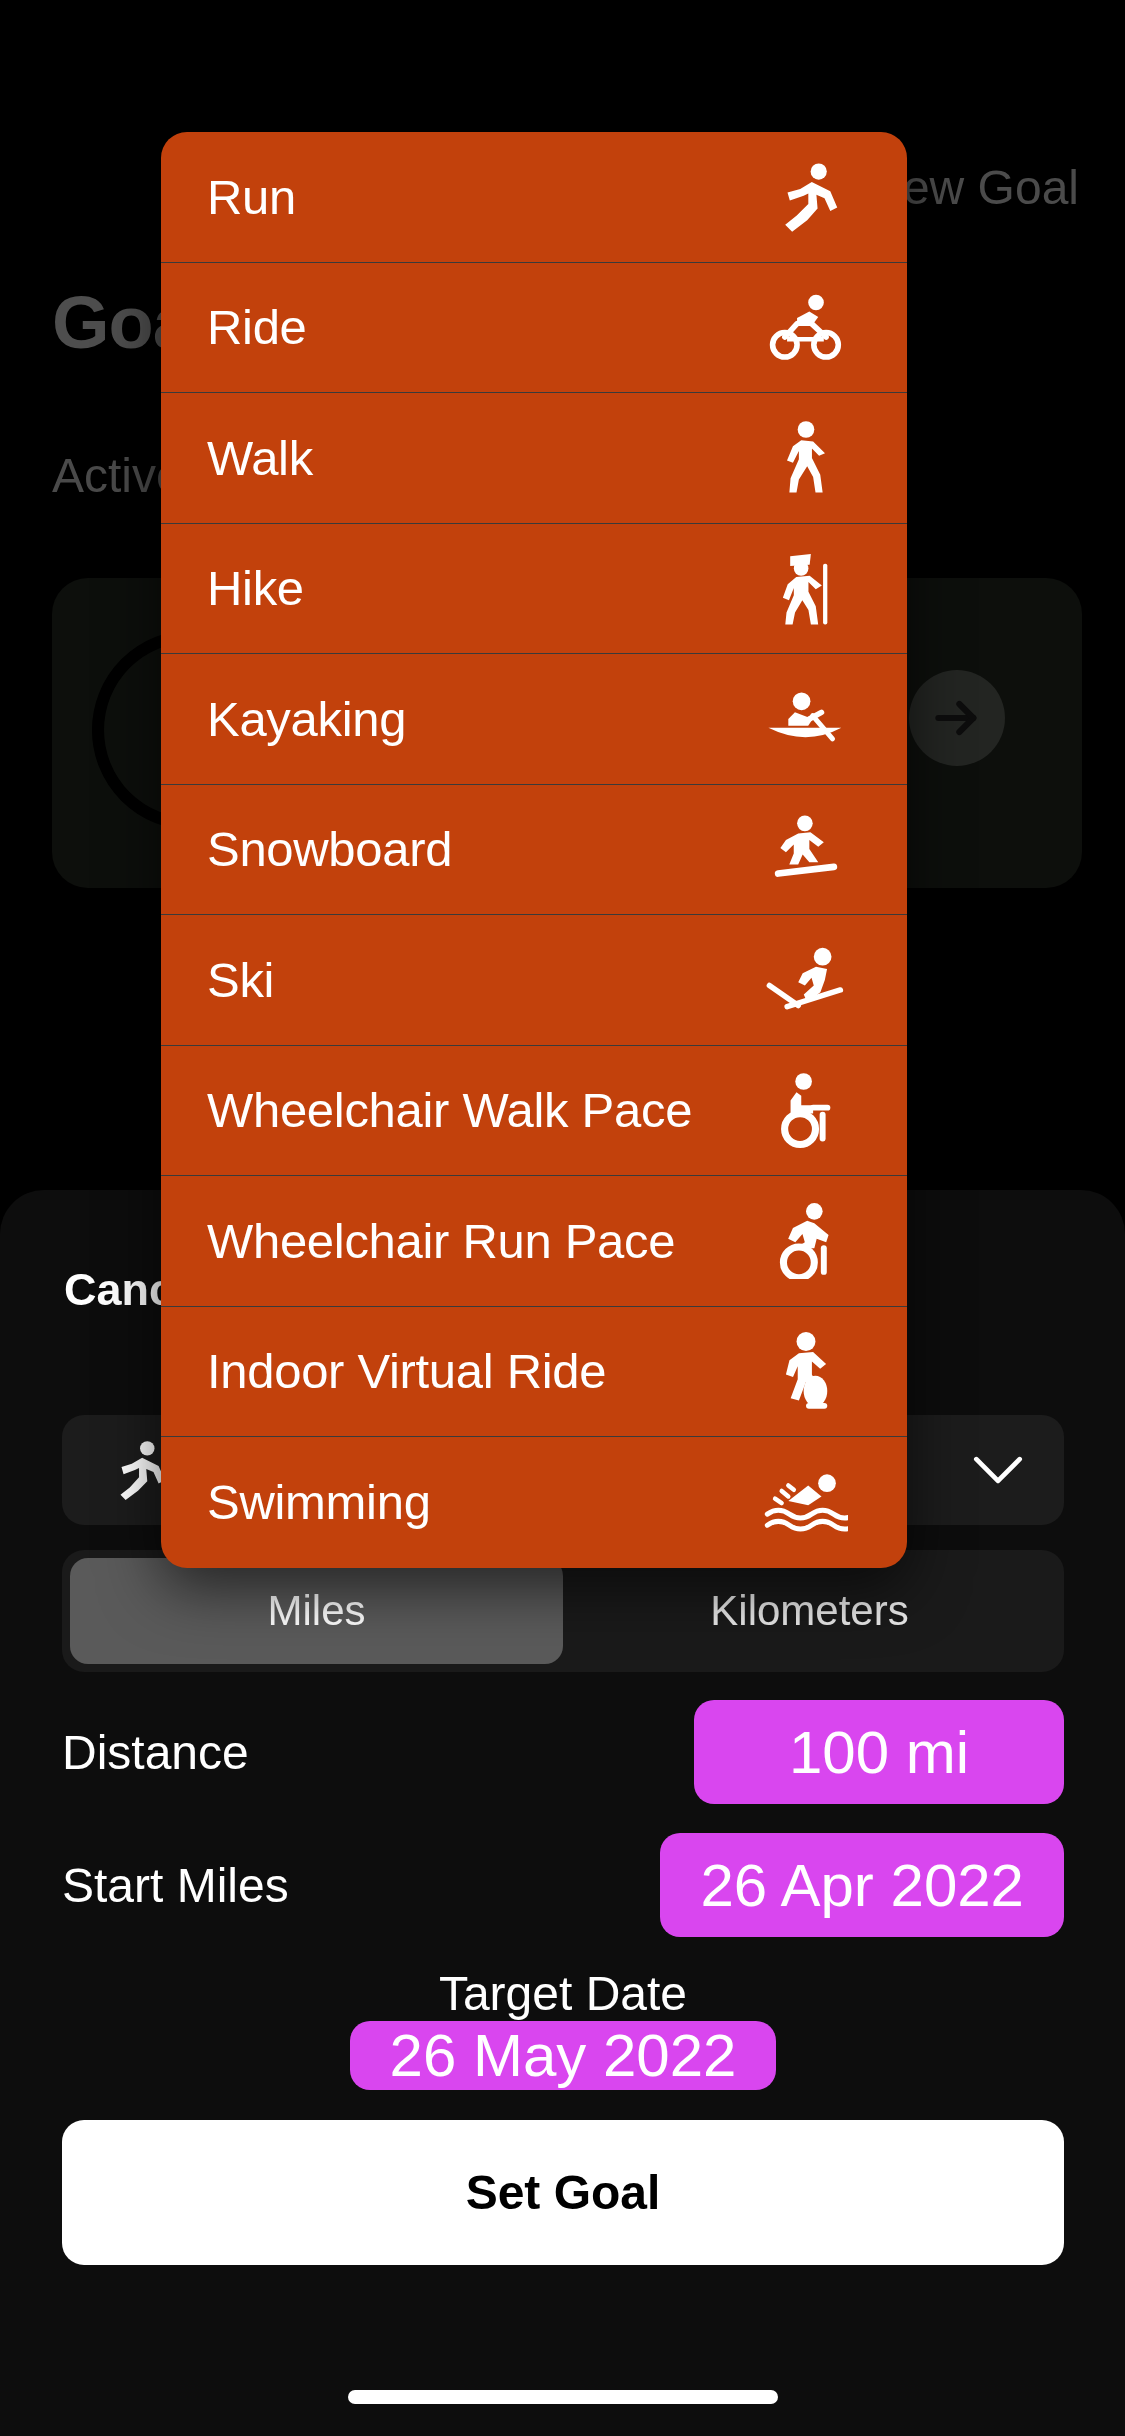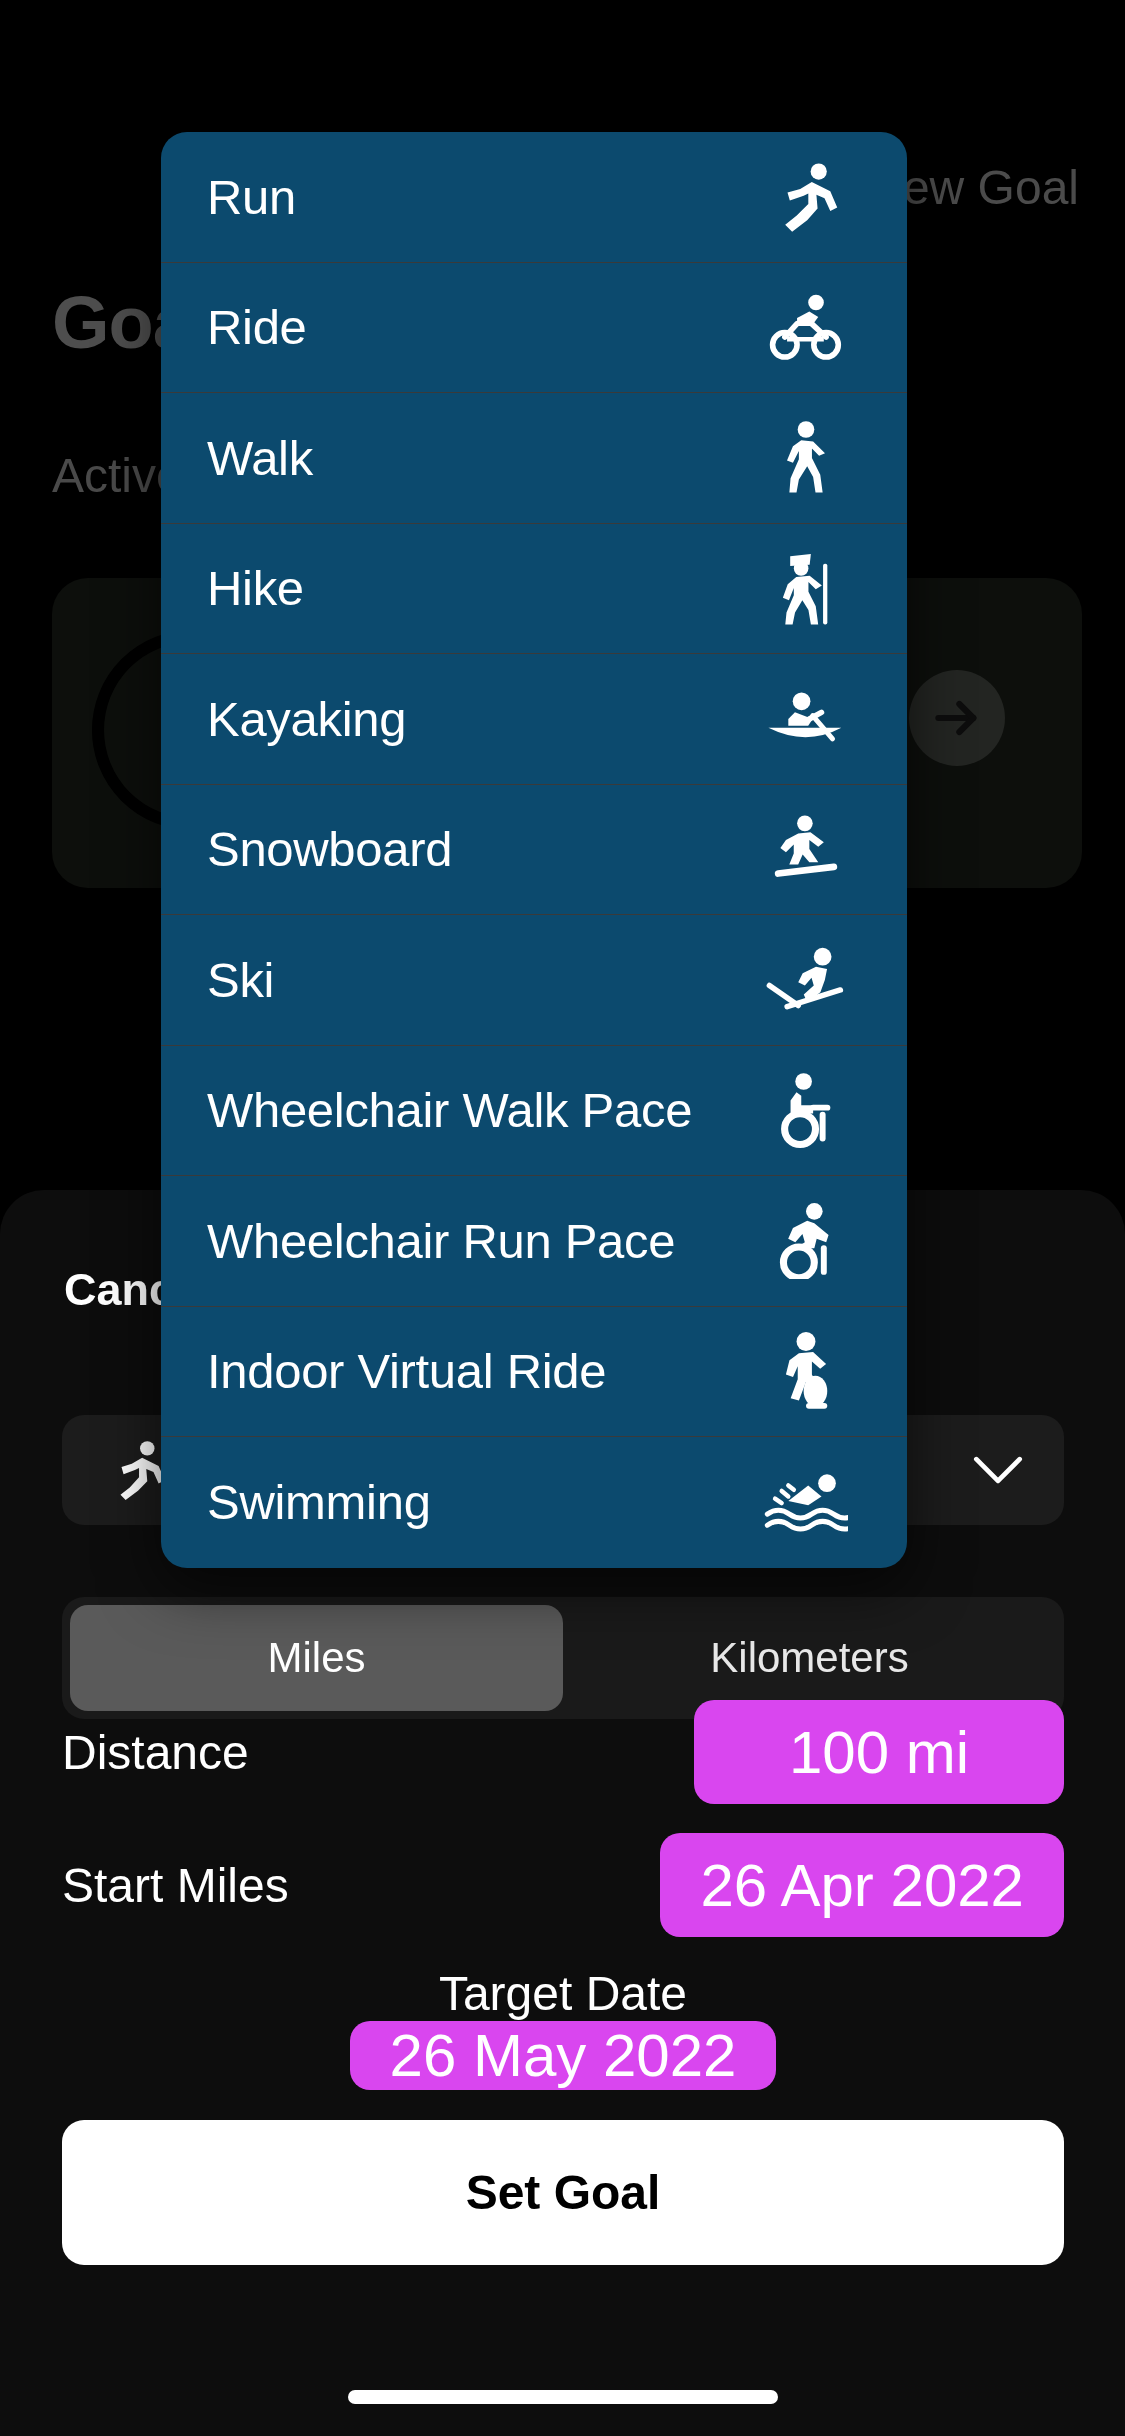--- a/index.html
+++ b/index.html
@@ -100,21 +100,21 @@
     width:1002px; height:110px;
     background:#1c1c1c; border-radius:22px;
     display:flex; align-items:center; justify-content:space-between;
     padding:0 36px; z-index:2;
   }
   .activity-row .glyph { width:80px; display:flex; justify-content:center; }
   .activity-row .chev { width:60px; display:flex; justify-content:center; }
 
   
   .segctl {
-    position:absolute; left:62px; top:1597px;
+    position:absolute; left:62px; top:1550px;
     width:1002px; height:122px;
     background:#1a1a1a; border-radius:22px;
     display:flex; padding:8px; z-index:3;text-align:right;
   }
   .seg {
     flex:1; display:flex; align-items:center; justify-content:center;
     font-size:42px; color:#e8e8e8; border-radius:18px;
   }
   .seg.active { background:#5a5a5a; color:#fff; }
 
@@ -148,21 +148,21 @@
   .home-indicator {
     position:absolute; left:50%; transform:translateX(-50%);
     bottom:32px; width:430px; height:14px;
     background:#fff; border-radius:7px; z-index:6;
   }
 
   
   .dropdown {
     position:absolute; left:161px; top:132px;
     width:746px; height:1436px;
-    background:#0c4a6e; border-radius:26px;
+    background:#c2410c; border-radius:26px;
     overflow:hidden; z-index:10;
     box-shadow:0 20px 60px rgba(0,0,0,0.6);
   }
   .dd-item {
     position:relative; height:130.5px;
     display:flex; align-items:center; justify-content:space-between;
     padding:0 46px;
     border-bottom:1px solid #3a3a3a;
   }
   .dd-item:last-child { border-bottom:none; }

